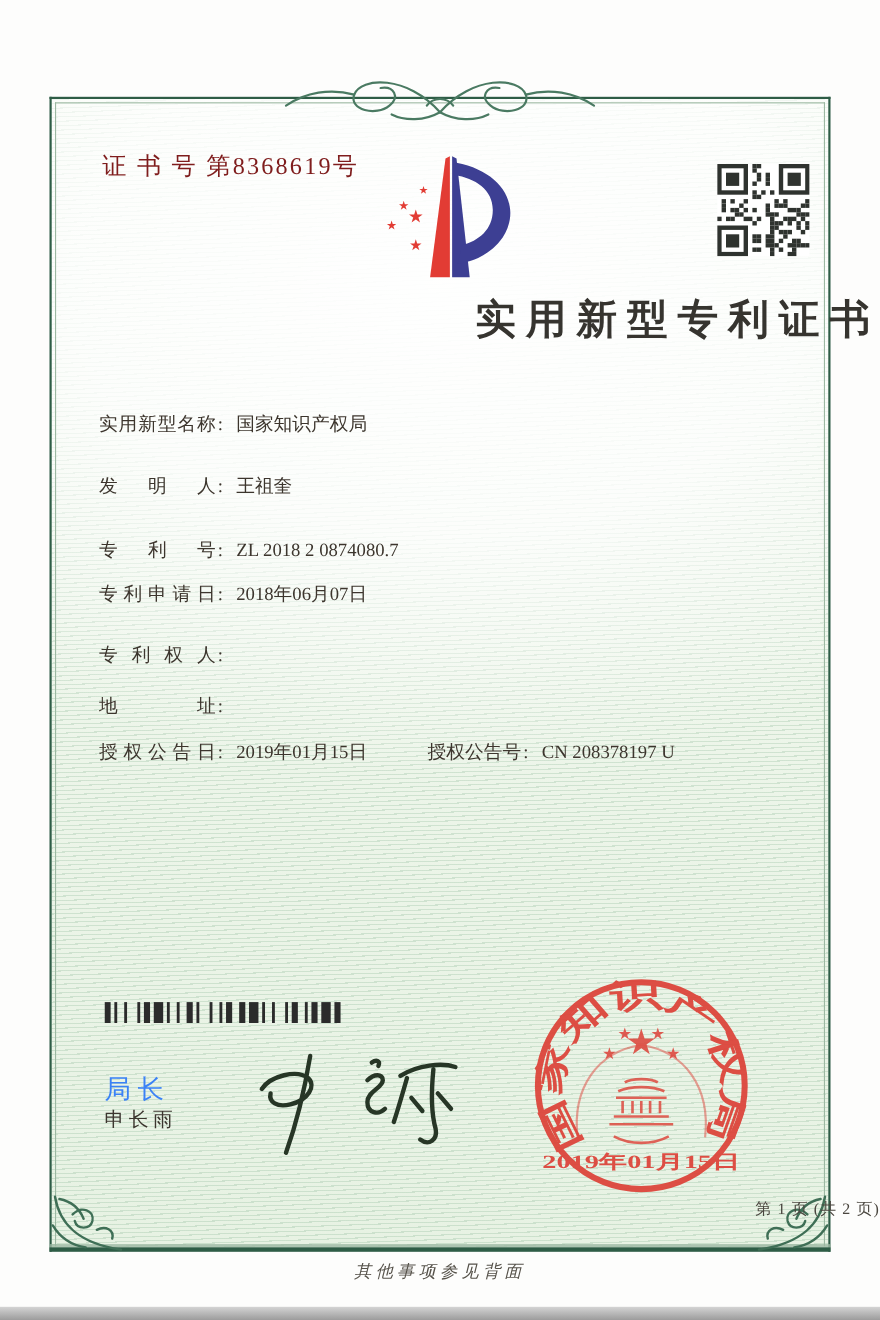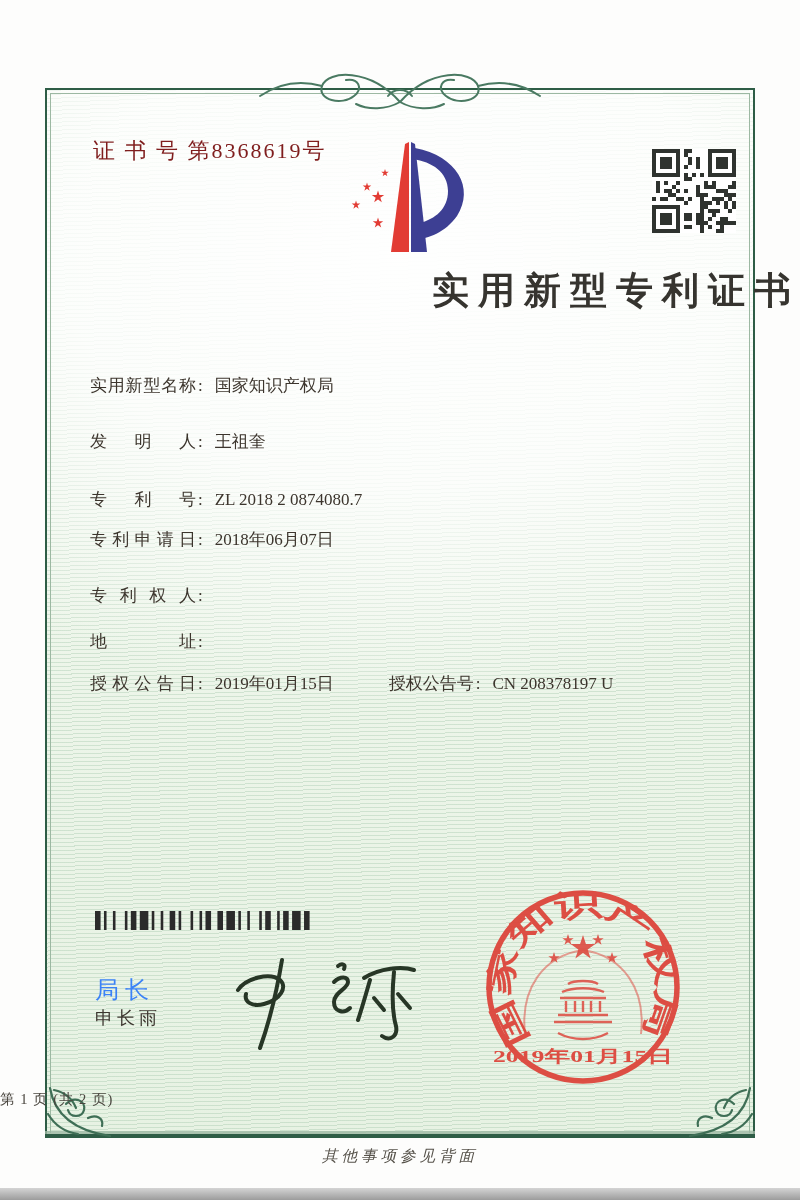--- a/index.html
+++ b/index.html
@@ -39,21 +39,21 @@
   
   .body-text{left:93px;width:616px;top:706px;font-size:16.5px;line-height:27px;
              text-align:justify;color:#46403a;}
   .body-text p{margin:0;text-indent:2em;}
   
   .barcode{left:95px;top:911px;}
   .signer-title{left:95px;top:974px;font-size:24px;letter-spacing:6px;color:#3b82f6;}
   .signer-name {left:95px;top:1006px;font-size:18px;letter-spacing:4px;color:#3c362f;}
   .signature{left:222px;top:946px;}
   .stamp{left:478px;top:884px;}
-  .page-footer{left:0;right:0;top:1090px;text-align:left;font-size:14.5px;color:#4a463f;letter-spacing:1px;}
+  .page-footer{left:0;right:0;top:1090px;text-align:right;font-size:14.5px;color:#4a463f;letter-spacing:1px;}
   .back-note{left:0;right:0;top:1146px;text-align:center;font-size:15.5px;letter-spacing:4px;
              font-style:italic;color:#56524a;}
   .ornament-top{left:250px;top:62px;}
   .corner-l{left:44px;top:1084px;}
   .corner-r{right:44px;top:1084px;transform:scaleX(-1);}
   .logo{left:335px;top:130px;}
   .qr{left:652px;top:149px;}
 </style>
 </head>
 <body>

